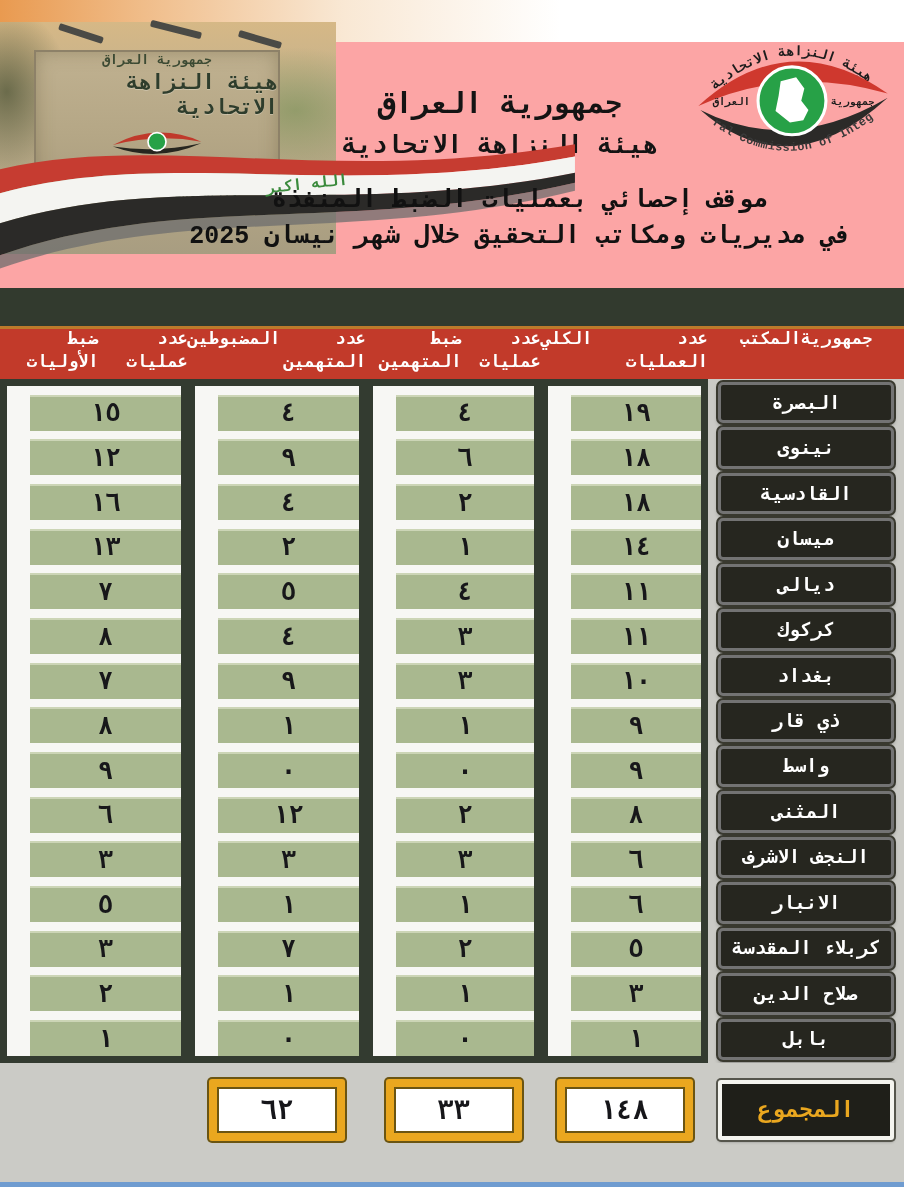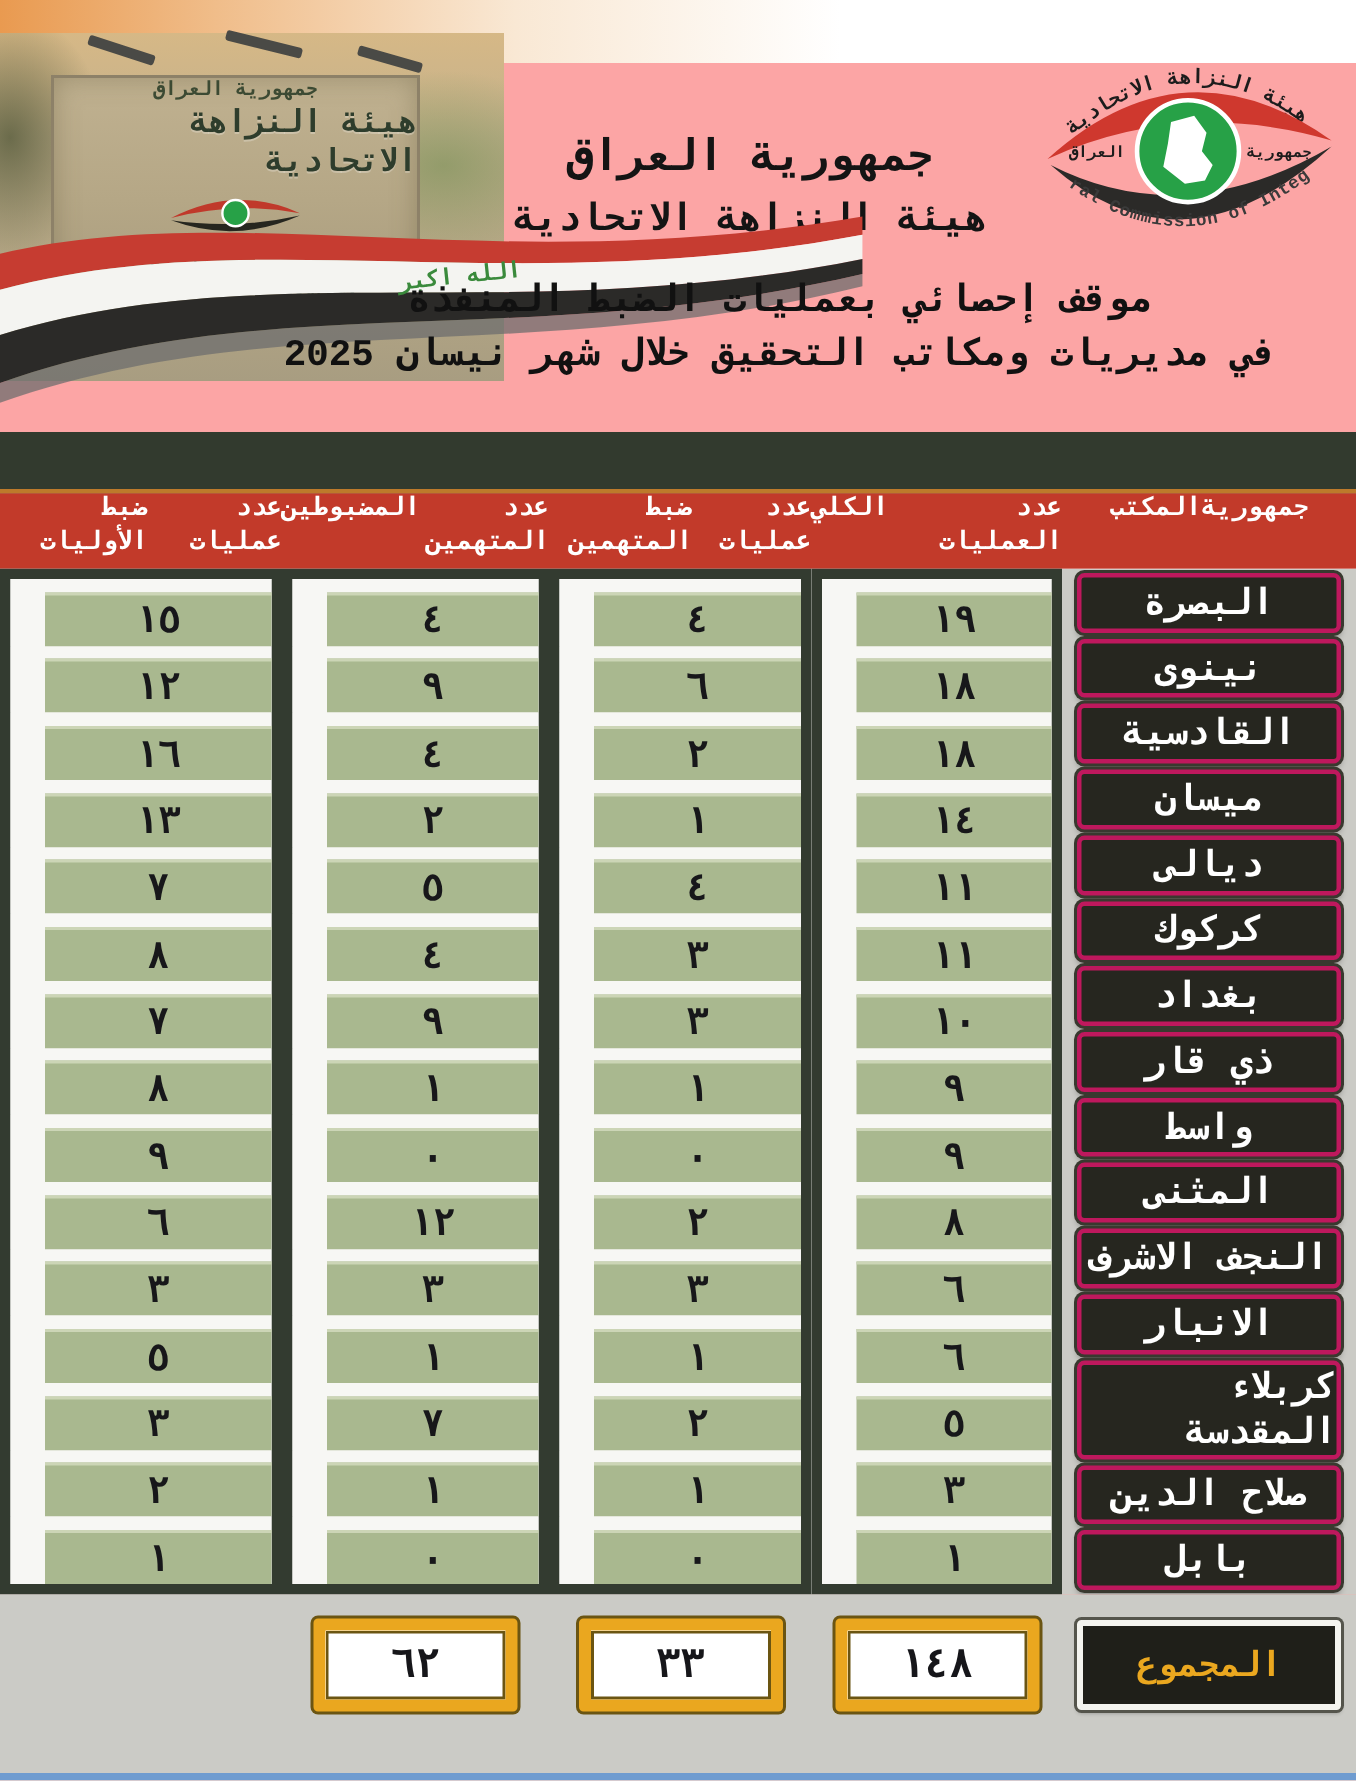--- a/index.html
+++ b/index.html
@@ -42,23 +42,23 @@
   
   .col-office{width:196px;flex:none;}
   .col-a{width:167px;flex:none;}
   .col-b{width:175px;flex:none;}
   .col-c{width:178px;flex:none;}
   .col-d{width:188px;flex:none;}
 
   
   .tbody{position:absolute;top:379px;left:0;width:100%;height:684px;background:#cbcbc6;display:flex;}
   .names-col{display:flex;flex-direction:column;gap:4px;padding:3px 10px;box-sizing:border-box;}
-  .badge{flex:1;background:#26261f;border:3px solid #be185d;border-radius:5px;
+  .badge{flex:1;background:#26261f;border:3px solid #737373;border-radius:5px;
     box-shadow:0 0 0 2px #39392f,0 3px 4px rgba(0,0,0,.35);
-    color:#fff;font-weight:bold;font-size:24px;display:flex;align-items:center;justify-content:center;}
+    color:#fff;font-weight:bold;font-size:19px;display:flex;align-items:center;justify-content:center;}
   .num-col{box-sizing:border-box;border:7px solid #333b30;background:#f7f7f4;display:flex;flex-direction:column;}
   .cell{flex:1;display:flex;flex-direction:column;justify-content:flex-end;background:#f7f7f4;}
   .band{height:34px;background:#a9b88f;border-top:2px solid #ccd5b6;
     display:flex;align-items:center;justify-content:center;
     font-size:25px;font-weight:bold;color:#17171a;margin-left:23px;}
 
   
   .lower-bg{position:absolute;top:1063px;left:0;width:100%;height:124px;background:#cbcbc6;}
   .totals{position:absolute;top:1070px;left:0;width:100%;height:80px;display:flex;}
   .total-slot{display:flex;align-items:center;justify-content:center;}

